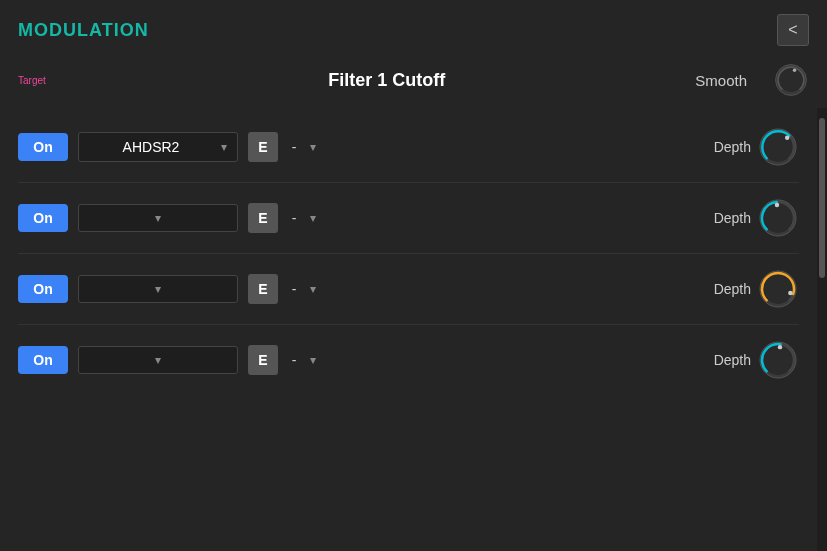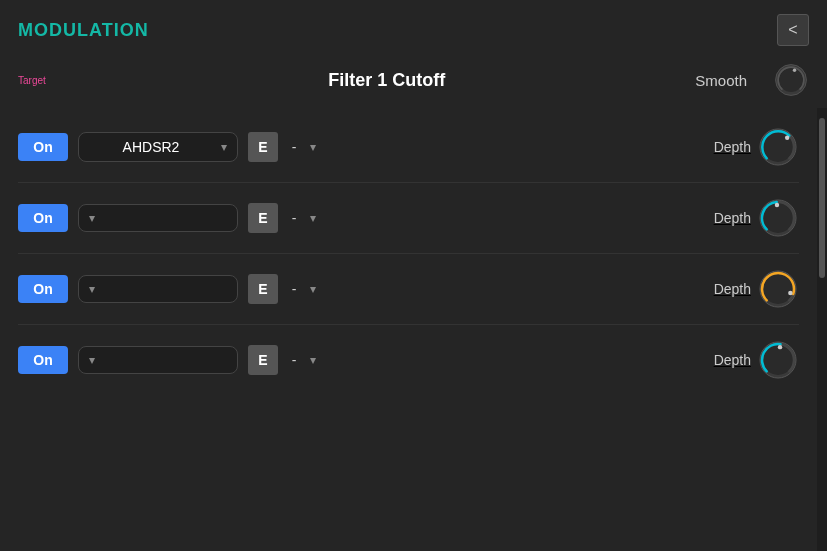--- a/index.html
+++ b/index.html
@@ -121,27 +121,27 @@
       cursor: pointer;
       min-width: 50px;
       text-align: center;
     }
     .source-dropdown {
       background: #1e1e1e;
       border: 1px solid #444;
       color: #fff;
       font-size: 14px;
       padding: 6px 10px;
-      border-radius: 8px;
+      border-radius: 3px;
       display: flex;
       align-items: center;
       gap: 8px;
       cursor: pointer;
       min-width: 160px;
-      justify-content: flex-start;
+      justify-content: center;
     }
     .source-name {
       flex: 1;
       text-align: center;
     }
     .chevron-down {
       color: #888;
       font-size: 12px;
     }
     .e-button {
@@ -162,21 +162,20 @@
       color: #ccc;
       font-size: 14px;
       min-width: 12px;
       text-align: center;
     }
     .depth-row {
       display: flex;
       align-items: center;
       gap: 6px;
       margin-left: auto;
-      text-decoration: underline;
     }
     .depth-label {
       color: #ccc;
       font-size: 14px;
     }
     svg.knob-svg {
       width: 100%;
       height: 100%;
     }
     .divider {

